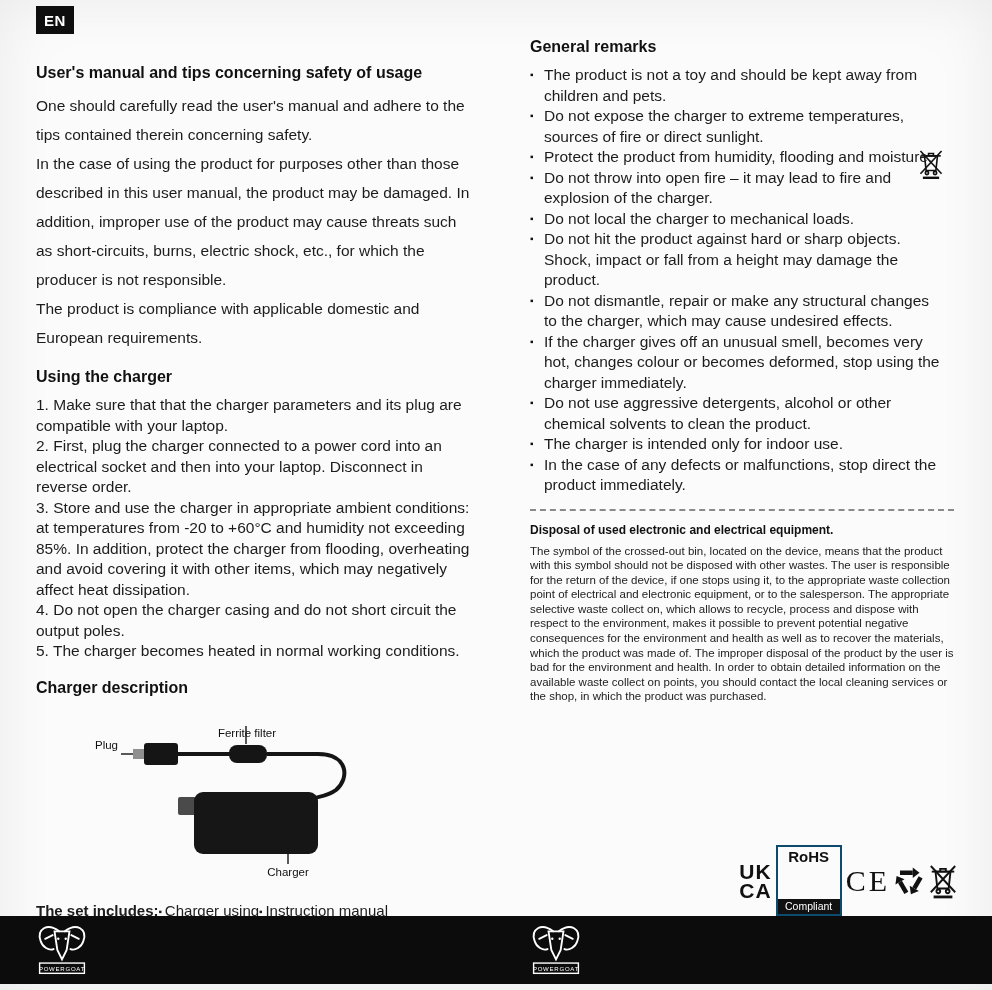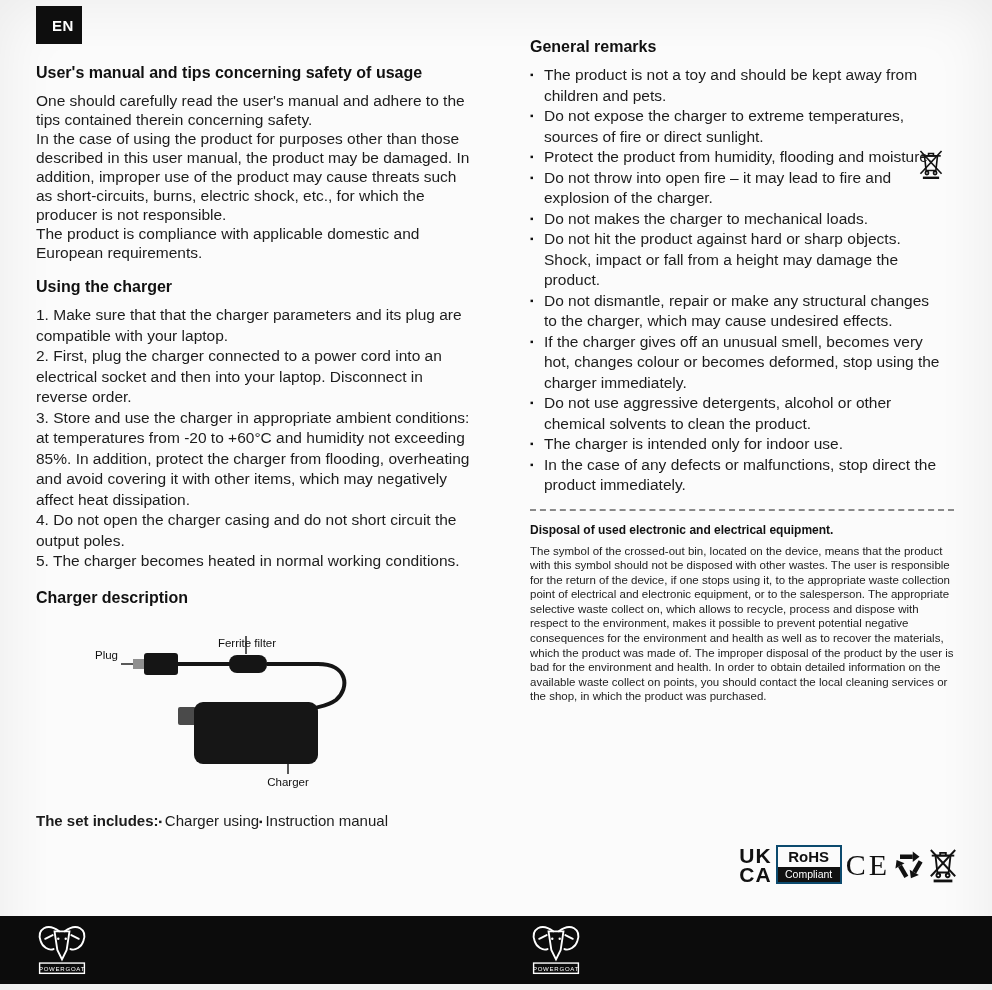--- a/index.html
+++ b/index.html
@@ -2,31 +2,30 @@
 <html><head>
 <meta charset="utf-8">
 <style>
   html,body{margin:0;padding:0;background:#e8e8e8;}
   .sheet{
     position:relative;width:992px;height:990px;background:#fbfbfb;
     font-family:"Liberation Sans",sans-serif;color:#1c1c1c;overflow:hidden;
     box-shadow:inset 0 0 60px rgba(0,0,0,0.07);
   }
   .en-badge{
-    position:absolute;left:36px;top:6px;width:38px;height:38px;background:#0e0e0e;
+    position:absolute;left:36px;top:6px;width:38px;height:28px;background:#0e0e0e;
     color:#fff;font-weight:bold;font-size:15px;display:flex;align-items:center;justify-content:center;
     letter-spacing:0.5px;
-    padding-left:8px;
   }
   h2{font-size:16px;font-weight:bold;color:#111;margin:0 0 9px 0;}
   h3{font-size:12px;font-weight:bold;color:#111;margin:12px 0 7px 0;}
   p{margin:0;}
   .col-left{position:absolute;left:36px;top:64px;width:436px;}
   .col-right{position:absolute;left:530px;top:38px;width:430px;}
-  .body{font-size:15.5px;line-height:19px;white-space:pre-line;margin:0 0 13px 0;}
+  .body{font-size:15.5px;line-height:29px;white-space:pre-line;margin:0 0 13px 0;}
   .steps{margin:0 0 4px 0;}
   .step{font-size:15.5px;line-height:20.5px;}
   .h-using{margin-top:16px;}
   .h-desc{margin-top:17px;}
   
   ul.remarks{list-style:none;margin:0;padding:0;width:412px;}
   ul.remarks li{display:flex;font-size:15.5px;line-height:20.5px;}
   ul.remarks .sq{flex:0 0 14px;font-size:10px;line-height:20.5px;color:#111;}
   .dashes{border-top:2px dashed #8a8a8a;width:424px;margin:13px 0 4px 0;height:0;}
   .small{font-size:11.5px;line-height:14.6px;color:#222;width:428px;}
@@ -37,21 +36,21 @@
   .dlabel.plug{left:40px;top:33px;width:42px;text-align:right;}
   .dlabel.charger{left:200px;top:160px;width:104px;text-align:center;}
   .includes{font-size:15px;margin-top:14px;display:flex;align-items:baseline;}
   .includes b{font-weight:bold;}
   .includes .inc::before{content:"▪ ";font-size:10px;vertical-align:1px;}
   
   .marks{position:absolute;right:34px;top:845px;display:flex;align-items:center;gap:4px;}
   .ukca{font-weight:bold;font-size:21px;line-height:19px;letter-spacing:1px;color:#111;}
   .rohs{border:2px solid #0c4a6e;text-align:center;min-width:62px;}
   .rohs .r1{display:block;font-weight:bold;font-size:15px;padding:1px 6px 2px 6px;color:#111;}
-  .rohs .r2{display:block;background:#111;color:#fff;font-size:10.5px;padding:1px 4px 2px 4px;}
+  .rohs .r2{display:block;background:#111;color:#fff;font-size:10.5px;padding:1px 4px 2px 4px;margin-top:32px;}
   .ce{font-size:30px;letter-spacing:3px;color:#111;font-family:Liberation Serif, serif;}
   .bin-top{position:absolute;left:918px;top:148px;}
   
   footer{position:absolute;left:0;top:916px;width:992px;height:68px;background:#0c0c0c;}
   .goat{position:absolute;top:4px;}
   .goat.g1{left:34px;}
   .goat.g2{left:528px;}
   svg text{font-family:"Liberation Sans",sans-serif;}
 </style>
 </head>
@@ -139,21 +138,21 @@
       <li>
           <span class="sq">▪</span>
           <span>Protect the product from humidity, flooding and moisture.</span>
         </li>
       <li>
           <span class="sq">▪</span>
           <span>Do not throw into open fire – it may lead to fire and explosion of the charger.</span>
         </li>
       <li>
           <span class="sq">▪</span>
-          <span>Do not makes the charger to mechanical loads.</span>
+          <span>Do not local the charger to mechanical loads.</span>
         </li>
       <li>
           <span class="sq">▪</span>
           <span>Do not hit the product against hard or sharp objects. Shock, impact or fall from a height may damage the product.</span>
         </li>
       <li>
           <span class="sq">▪</span>
           <span>Do not dismantle, repair or make any structural changes to the charger, which may cause undesired effects.</span>
         </li>
       <li>

